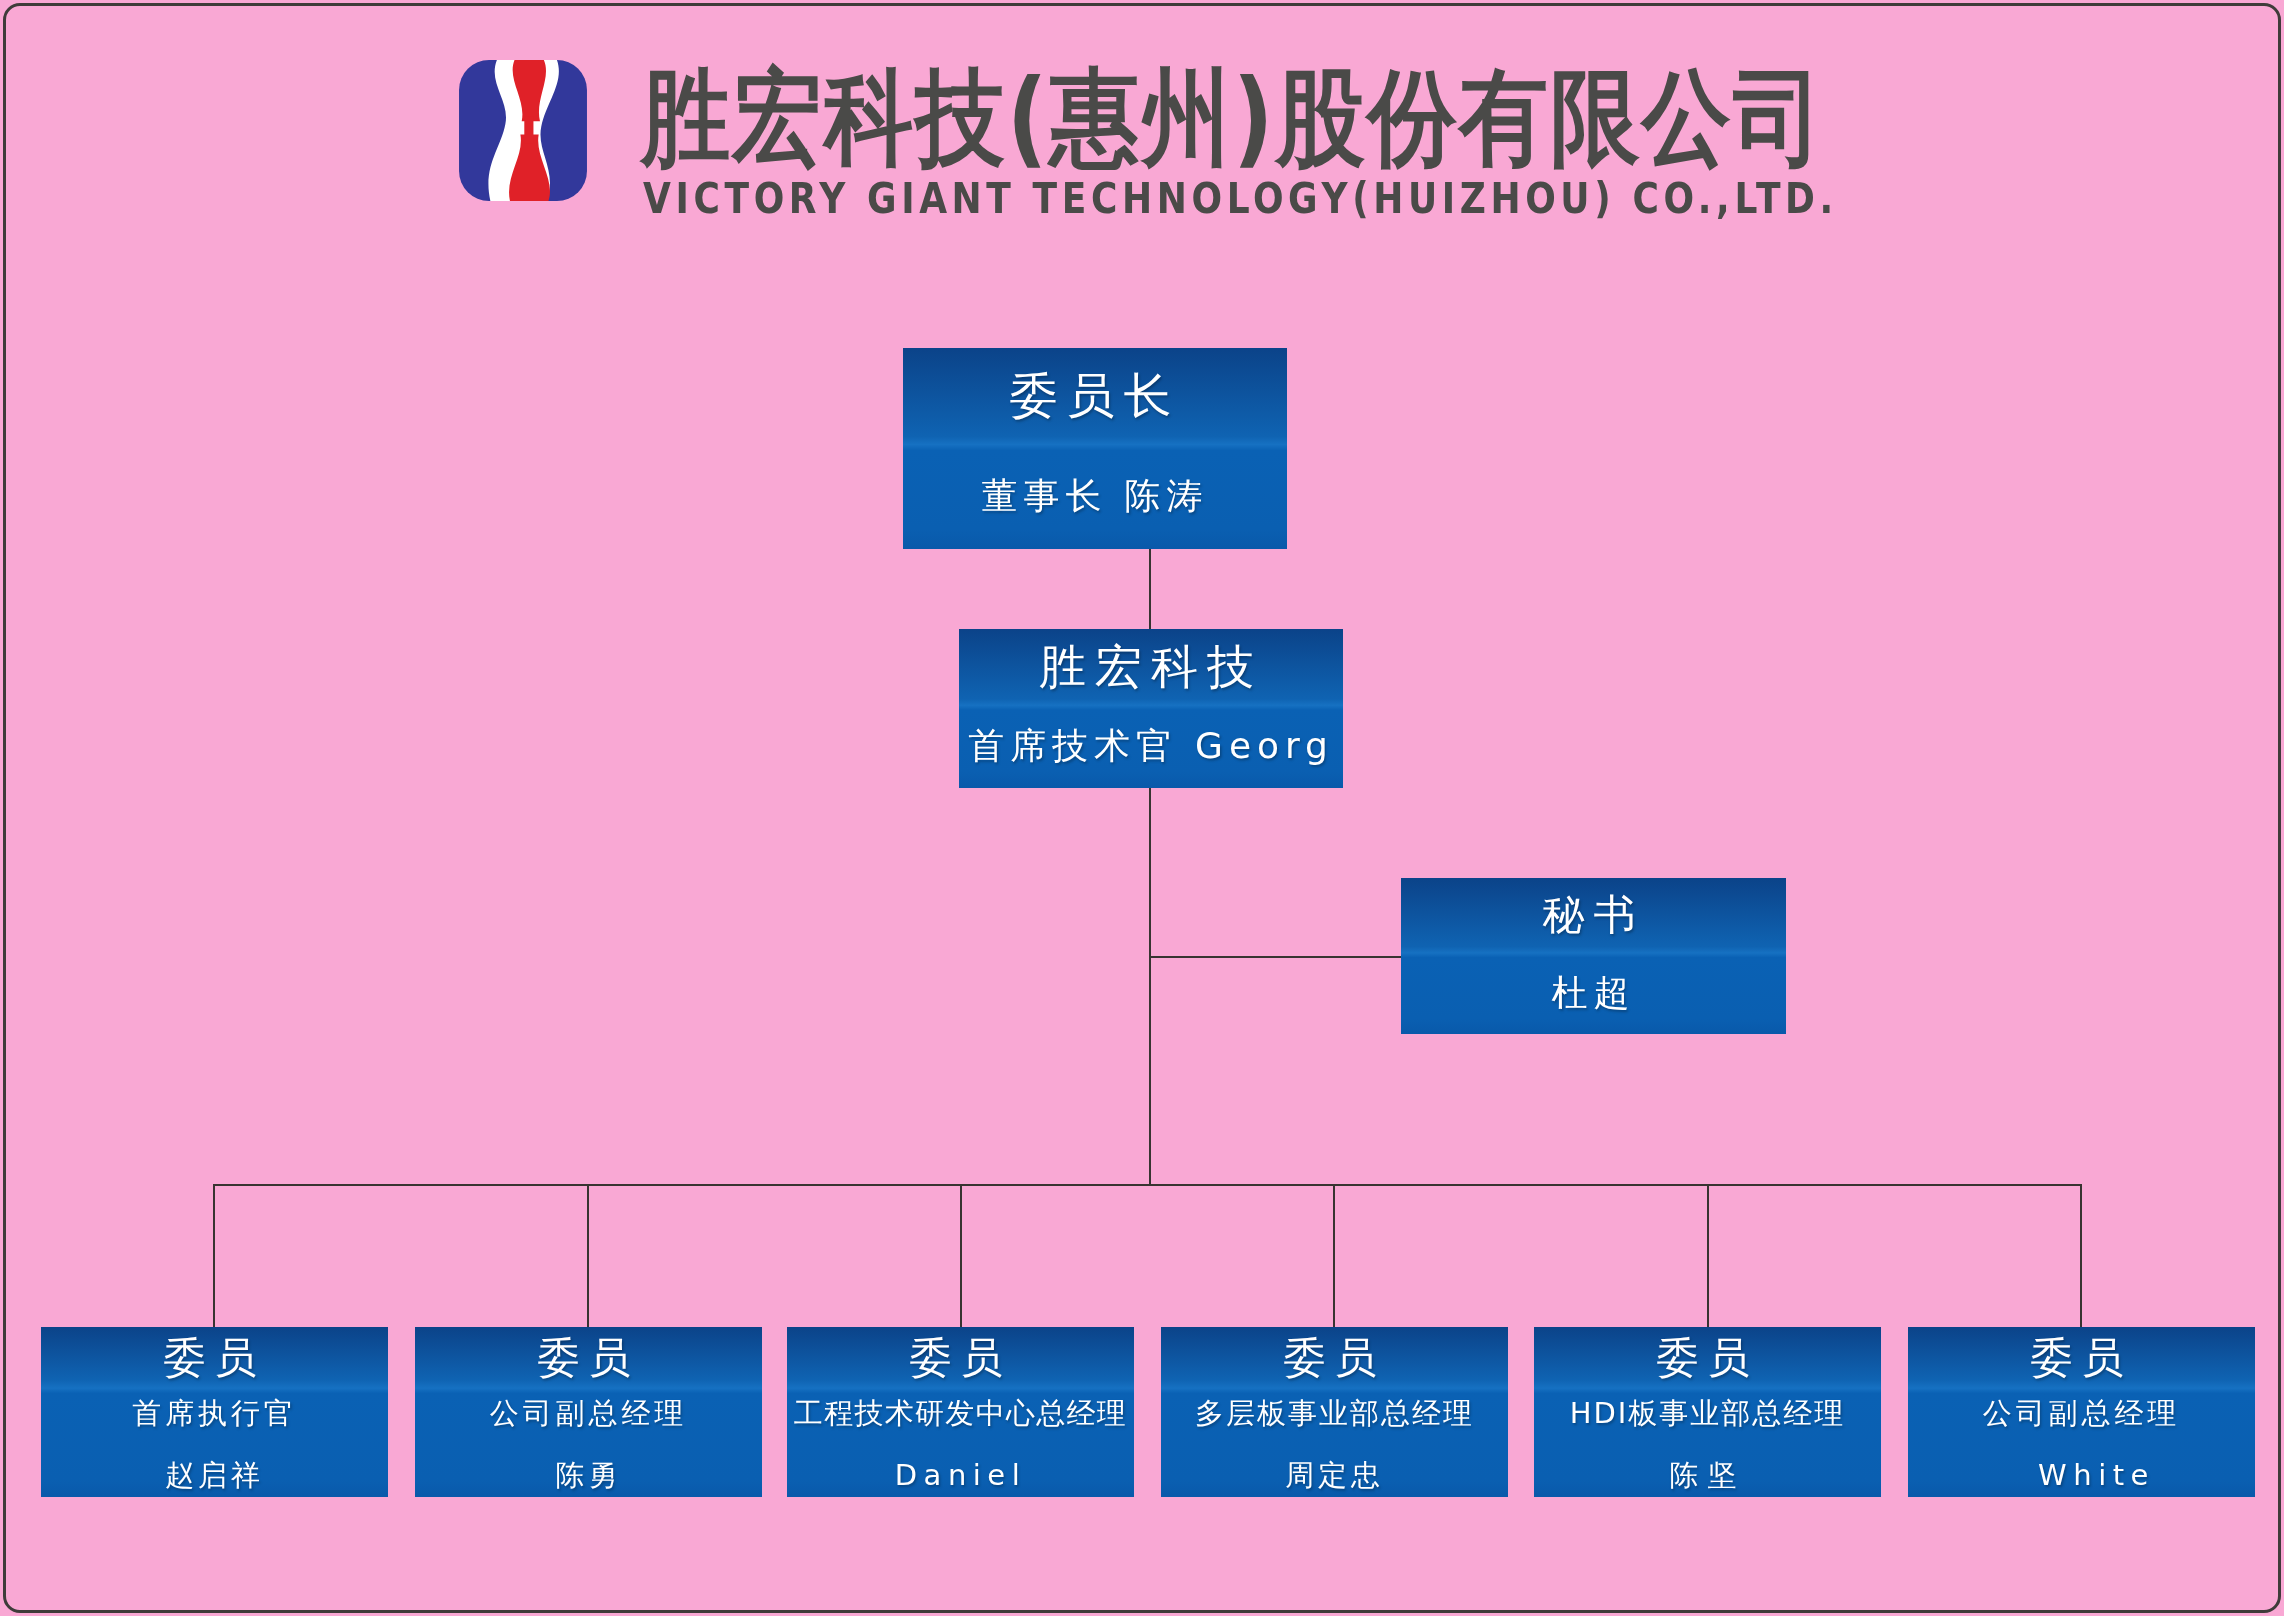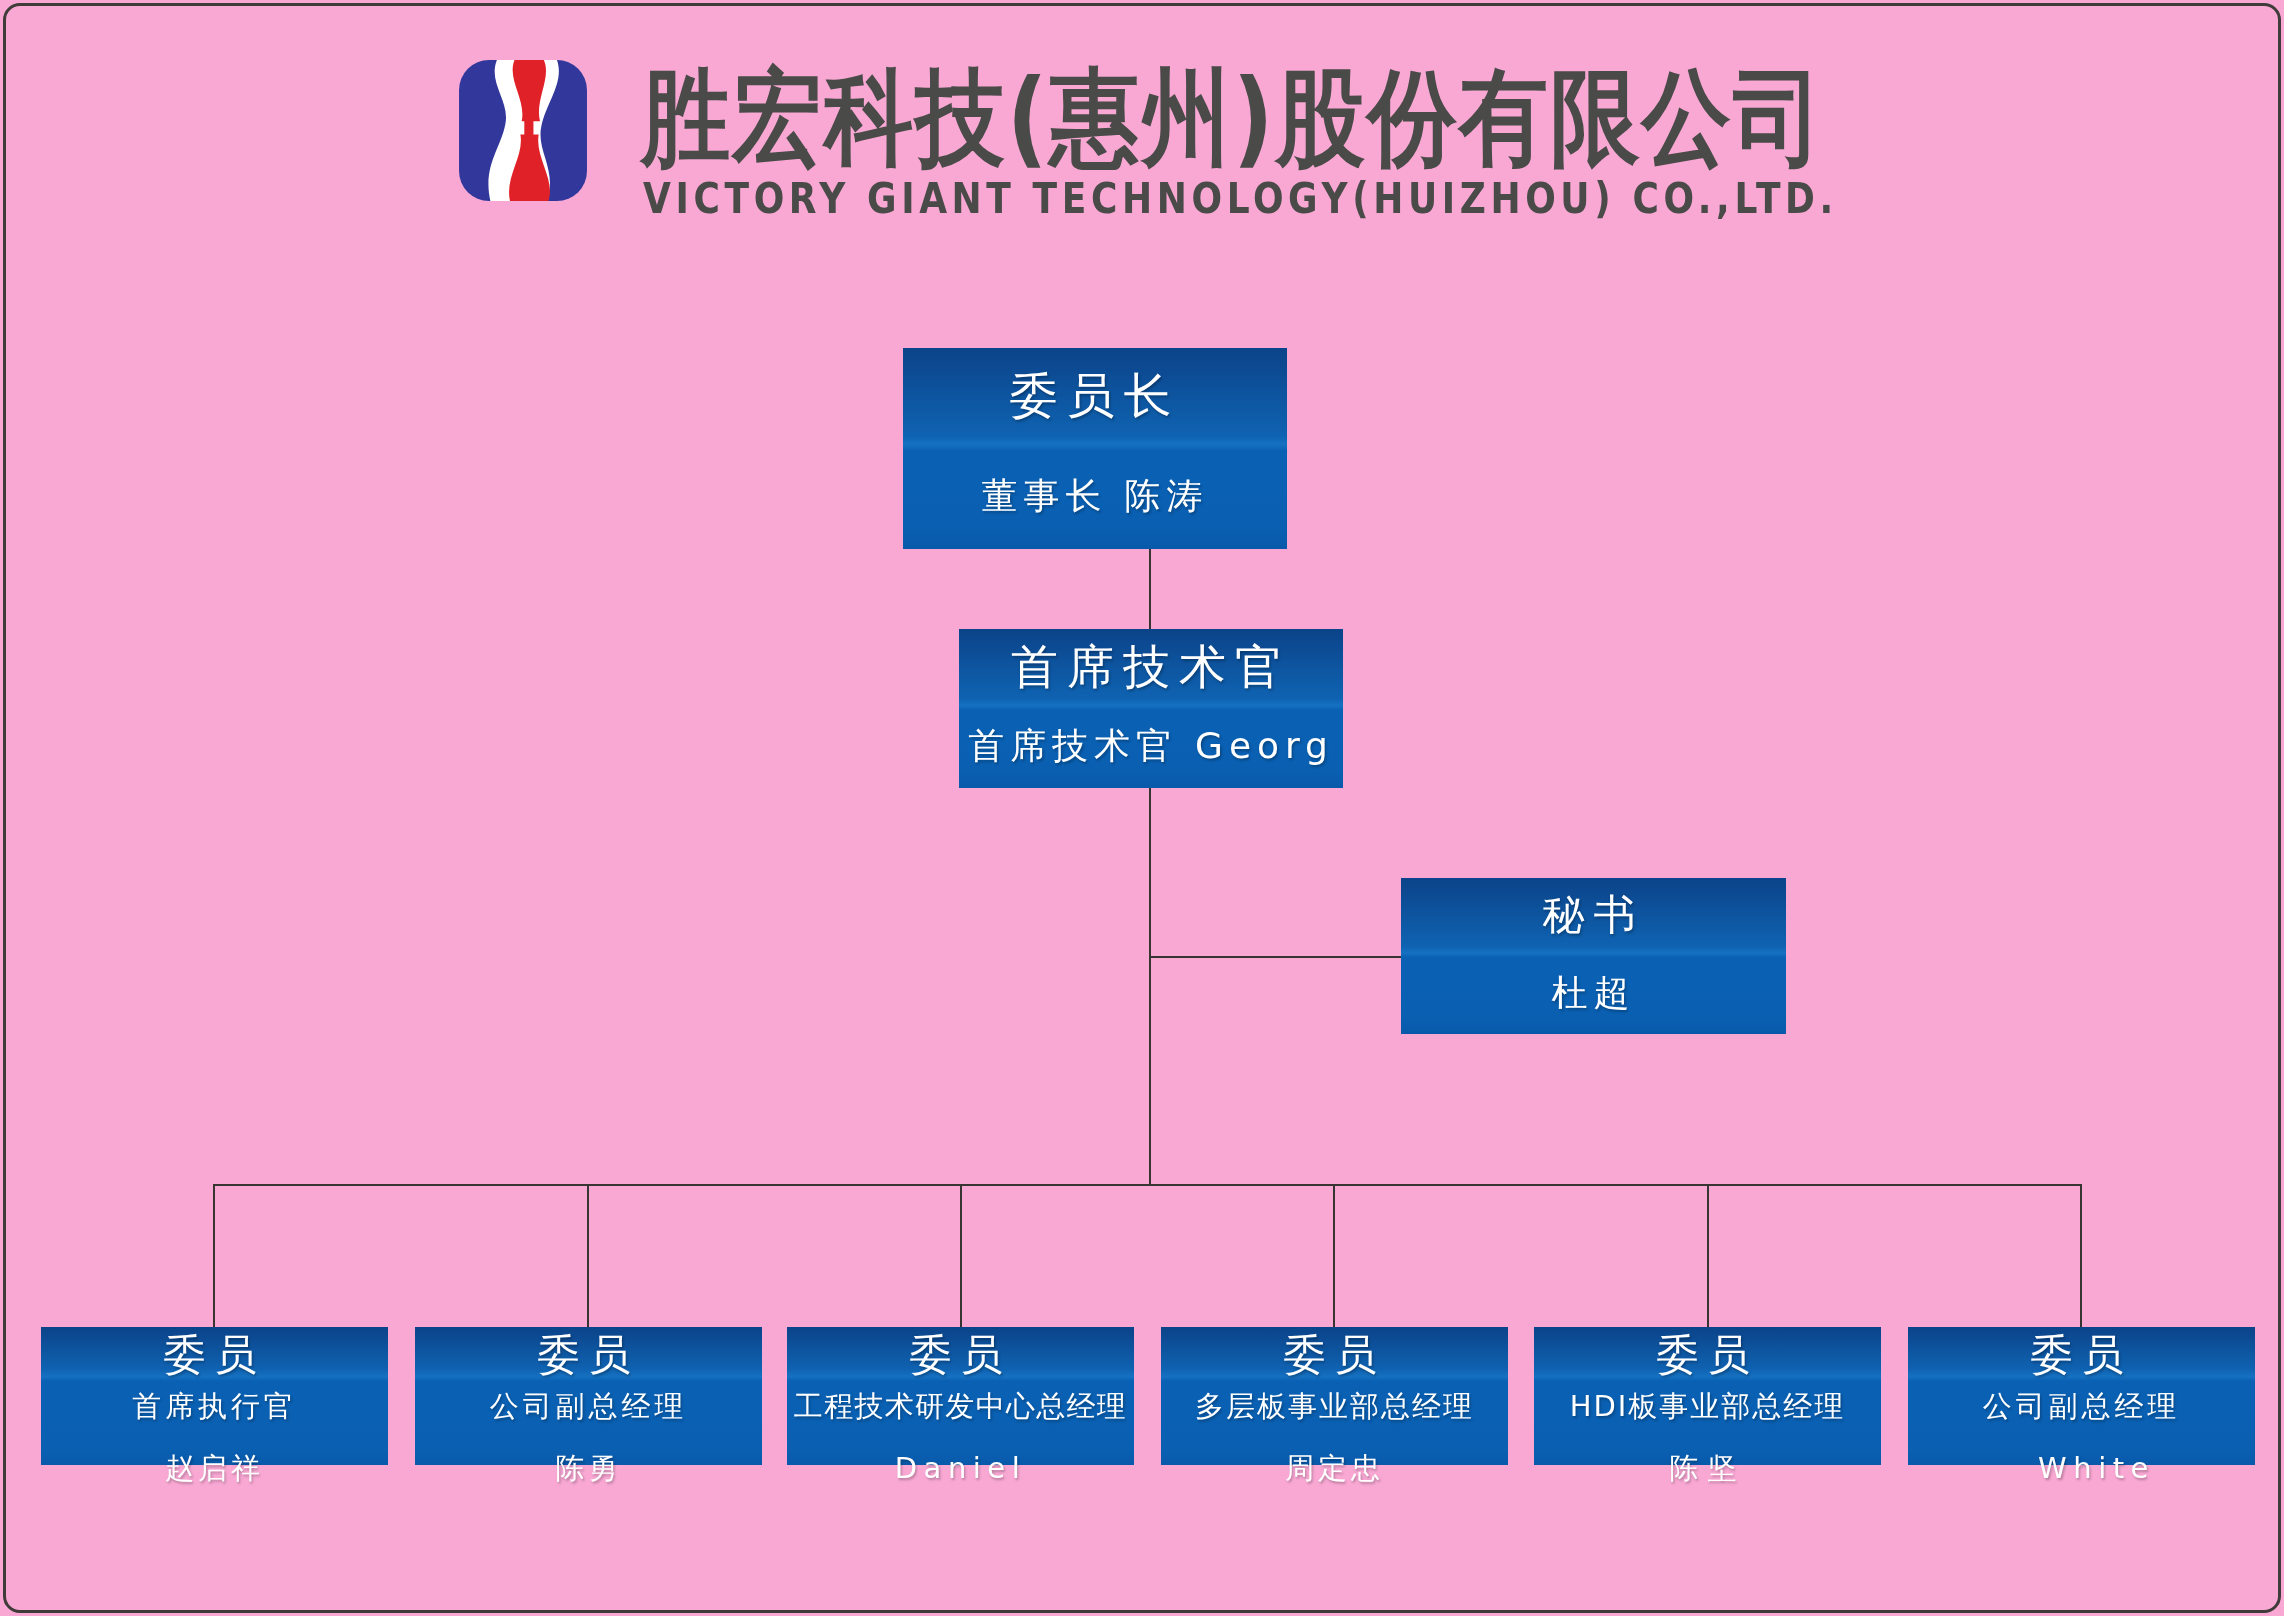--- a/index.html
+++ b/index.html
@@ -31,21 +31,21 @@
   .box-chairman .s{font-size:36px;}
 
   .box-exec{left:959px;top:629px;width:384px;height:159px;}
   .box-exec .t{font-size:47px;}
   .box-exec .s{font-size:36px;}
 
   .box-secretary{left:1401px;top:878px;width:385px;height:156px;}
   .box-secretary .t{font-size:42px;}
   .box-secretary .s{font-size:36px;}
 
-  .box-member{top:1327px;width:347px;height:138px;}
+  .box-member{top:1327px;width:347px;height:170px;}
   .box-member .t{font-size:42px;}
   .box-member .s{font-size:29px;line-height:46px;letter-spacing:3.9px;gap:16px;}
 
   
   .line{position:absolute;background:#383431;}
   .line-v{width:2px;}
   .line-h{height:2px;}
 </style>
 </head>
 <body>
@@ -73,21 +73,21 @@
   <div class="line line-v" style="left:1333px;top:1184px;height:143px;"></div>
   <div class="line line-v" style="left:1707px;top:1184px;height:143px;"></div>
   <div class="line line-v" style="left:2080px;top:1184px;height:143px;"></div>
 
   <div class="box grad-mid box-chairman">
     <div class="t band48">委员长</div>
     <div class="s">董事长 陈涛</div>
   </div>
 
   <div class="box grad-mid box-exec">
-    <div class="t band48">首席技术官</div>
+    <div class="t band48">胜宏科技</div>
     <div class="s">首席技术官 Georg</div>
   </div>
 
   <div class="box grad-mid box-secretary">
     <div class="t band48">秘书</div>
     <div class="s">杜超</div>
   </div>
 
   <div class="box grad-upper box-member" style="left:41px;">
     <div class="t band37">委员</div>

